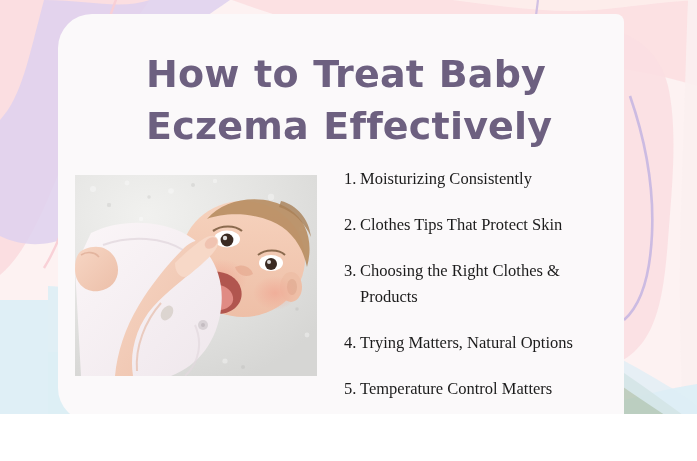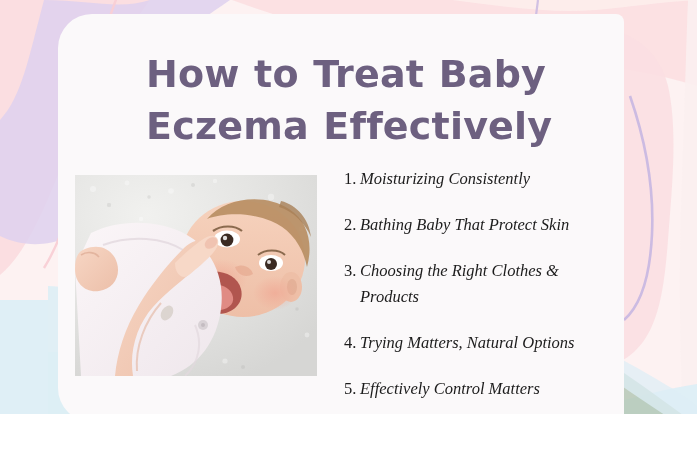--- a/index.html
+++ b/index.html
@@ -82,21 +82,21 @@
     align-items: flex-start;
     margin-bottom: 20px;
     line-height: 1.58;
   }
   #steps-list li:last-child { margin-bottom: 0; }
   .step-num {
     flex: 0 0 auto;
     width: 16px;
     text-align: left;
   }
-  .step-text { flex: 1 1 auto; font-style: italic; }
+  .step-text { flex: 1 1 auto; }
 
   
   #logo {
     position: absolute;
     left: 626px;
     top: 430px;
     display: flex;
     align-items: center;
     gap: 4px;
   }
@@ -283,33 +283,33 @@
     </svg>
   </div>
 
   <ol id="steps-list">
     <li>
       <span class="step-num">1.</span>
       <span class="step-text">Moisturizing Consistently</span>
     </li>
     <li>
       <span class="step-num">2.</span>
-      <span class="step-text">Bathing Baby That Protect Skin</span>
+      <span class="step-text">Clothes Tips That Protect Skin</span>
     </li>
     <li>
       <span class="step-num">3.</span>
       <span class="step-text">Choosing the Right Clothes &amp; Products</span>
     </li>
     <li>
       <span class="step-num">4.</span>
       <span class="step-text">Trying Matters, Natural Options</span>
     </li>
     <li>
       <span class="step-num">5.</span>
-      <span class="step-text">Effectively Control Matters</span>
+      <span class="step-text">Temperature Control Matters</span>
     </li>
   </ol>
 
   <div id="logo">
     <svg width="15" height="20" viewBox="0 0 15 20">
       <ellipse cx="7.5" cy="16" rx="5.5" ry="4" fill="#f6cf4f"></ellipse>
       <path d="M2.6,16 C2.6,12.6 4.7,10.6 7.5,10.6 C10.3,10.6 12.4,12.6 12.4,16 Z" fill="#f6cf4f"></path>
       <circle cx="7.5" cy="6.6" r="5" fill="#fdfdfd"></circle>
       <path d="M2.8,5.2 C3.4,2.2 5.4,0.8 7.5,0.8 C9.6,0.8 11.6,2.2 12.2,5.2 Z" fill="#e8e8e8"></path>
       <circle cx="5.6" cy="6.4" r="0.9" fill="#3a3a3a"></circle>

